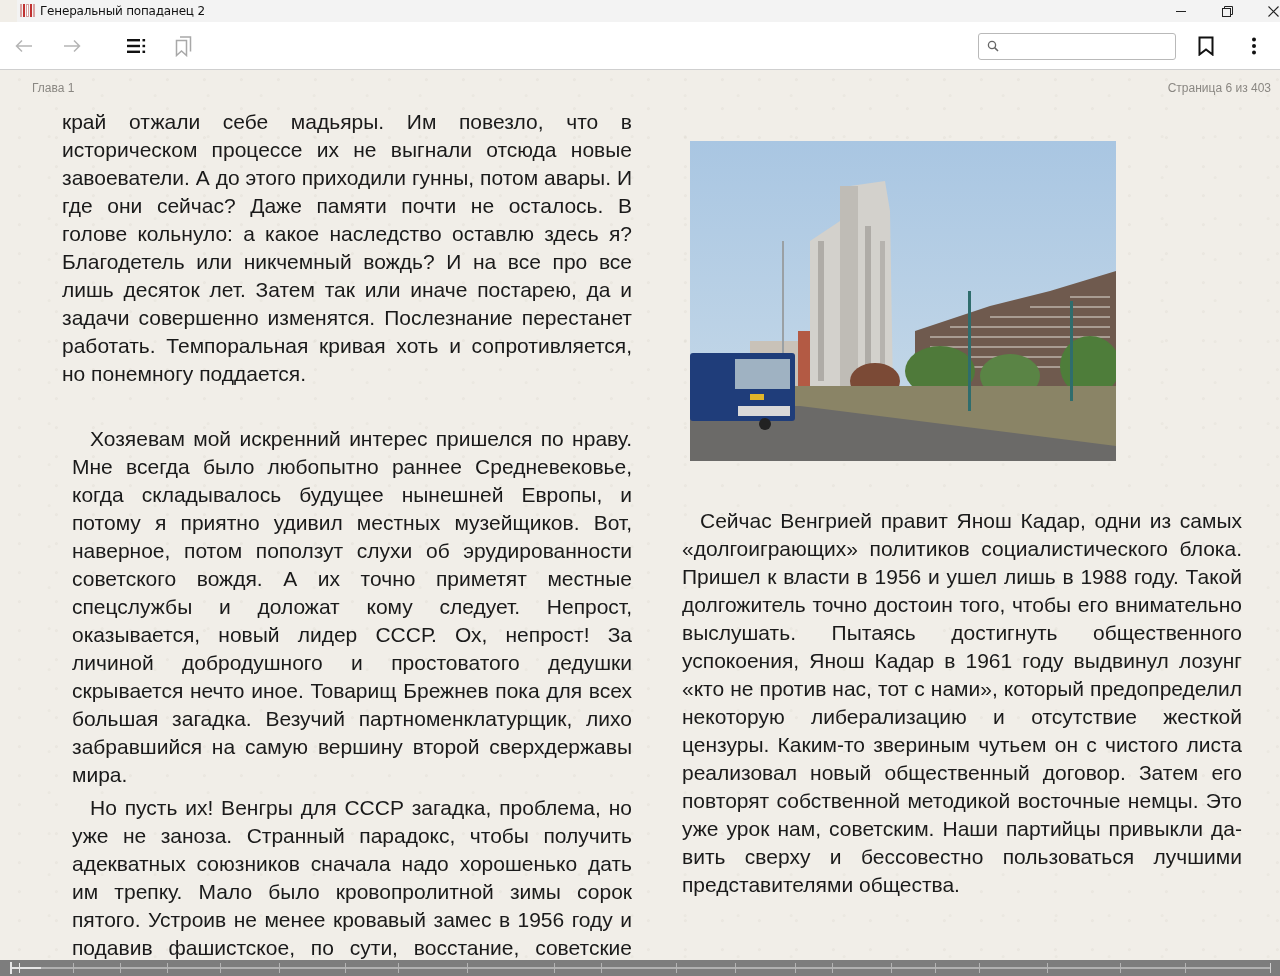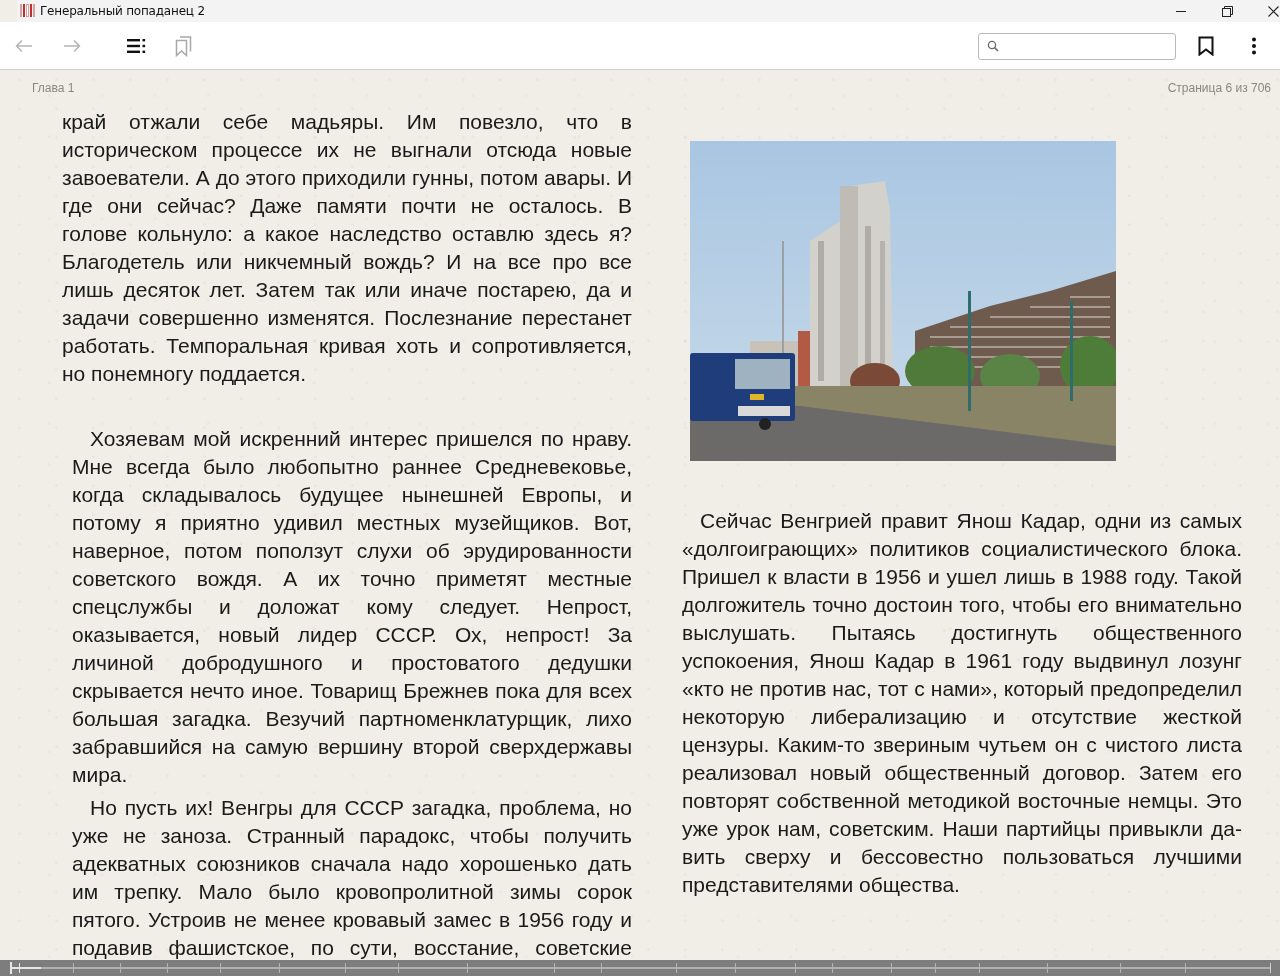--- a/index.html
+++ b/index.html
@@ -126,21 +126,21 @@
     <svg width="6" height="18">
         <circle cx="3" cy="2.5" r="2" fill="#111"></circle>
         <circle cx="3" cy="9" r="2" fill="#111"></circle>
         <circle cx="3" cy="15.5" r="2" fill="#111"></circle>
       </svg>
   </div>
 </div>
 
 <div class="page">
   <div class="chapter">Глава 1</div>
-  <div class="page-num">Страница 6 из 706</div>
+  <div class="page-num">Страница 6 из 403</div>
 
   <div class="col col-left">
     <p>край отжали себе мадьяры. Им повезло, что в историческом про­цессе их не выгнали отсюда новые завоеватели. А до этого прихо­дили гунны, потом авары. И где они сейчас? Даже памяти почти не осталось. В голове кольнуло: а какое наследство оставлю здесь я? Благодетель или никчемный вождь? И на все про все лишь десяток лет. Затем так или иначе постарею, да и задачи совершенно изме­нятся. Послезнание перестанет работать. Темпоральная кривая хоть и сопротивляется, но понемногу поддается.</p>
     <p class="indent p-gap-lg">Хозяевам мой искренний интерес пришелся по нраву. Мне всегда было любопытно раннее Средневековье, когда складывалось бу­дущее нынешней Европы, и потому я приятно удивил местных му­зейщиков. Вот, наверное, потом поползут слухи об эрудированно­сти советского вождя. А их точно приметят местные спецслужбы и доложат кому следует. Непрост, оказывается, новый лидер СССР. Ох, непрост! За личиной добродушного и простоватого дедушки скрывается нечто иное. Товарищ Брежнев пока для всех большая загадка. Везучий партноменклатурщик, лихо забравшийся на са­мую вершину второй сверхдержавы мира.</p>
     <p class="indent p-gap">Но пусть их! Венгры для СССР загадка, проблема, но уже не за­ноза. Странный парадокс, чтобы получить адекватных союзников сначала надо хорошенько дать им трепку. Мало было кровопролит­ной зимы сорок пятого. Устроив не менее кровавый замес в 1956 году и подавив фашистское, по сути, восстание, советские власти невольно помогли в переформатировании местного социализма. Не зря венгры позже называли собственную республику самым ве­селым бараком лагеря. Восточноевропейцы так и не смогли про­стить русским свое поражение и оккупацию.</p>
     <p class="indent p-gap">Но нужны ли они нам на самом ноза? Хороший вопрос.</p>
   </div>
 
   <div class="photo" title="Street photo: blue articulated bus, tall white residential tower, long brown apartment block, grass lawn, blue sky">
     <svg width="426" height="320" viewBox="0 0 426 320">

